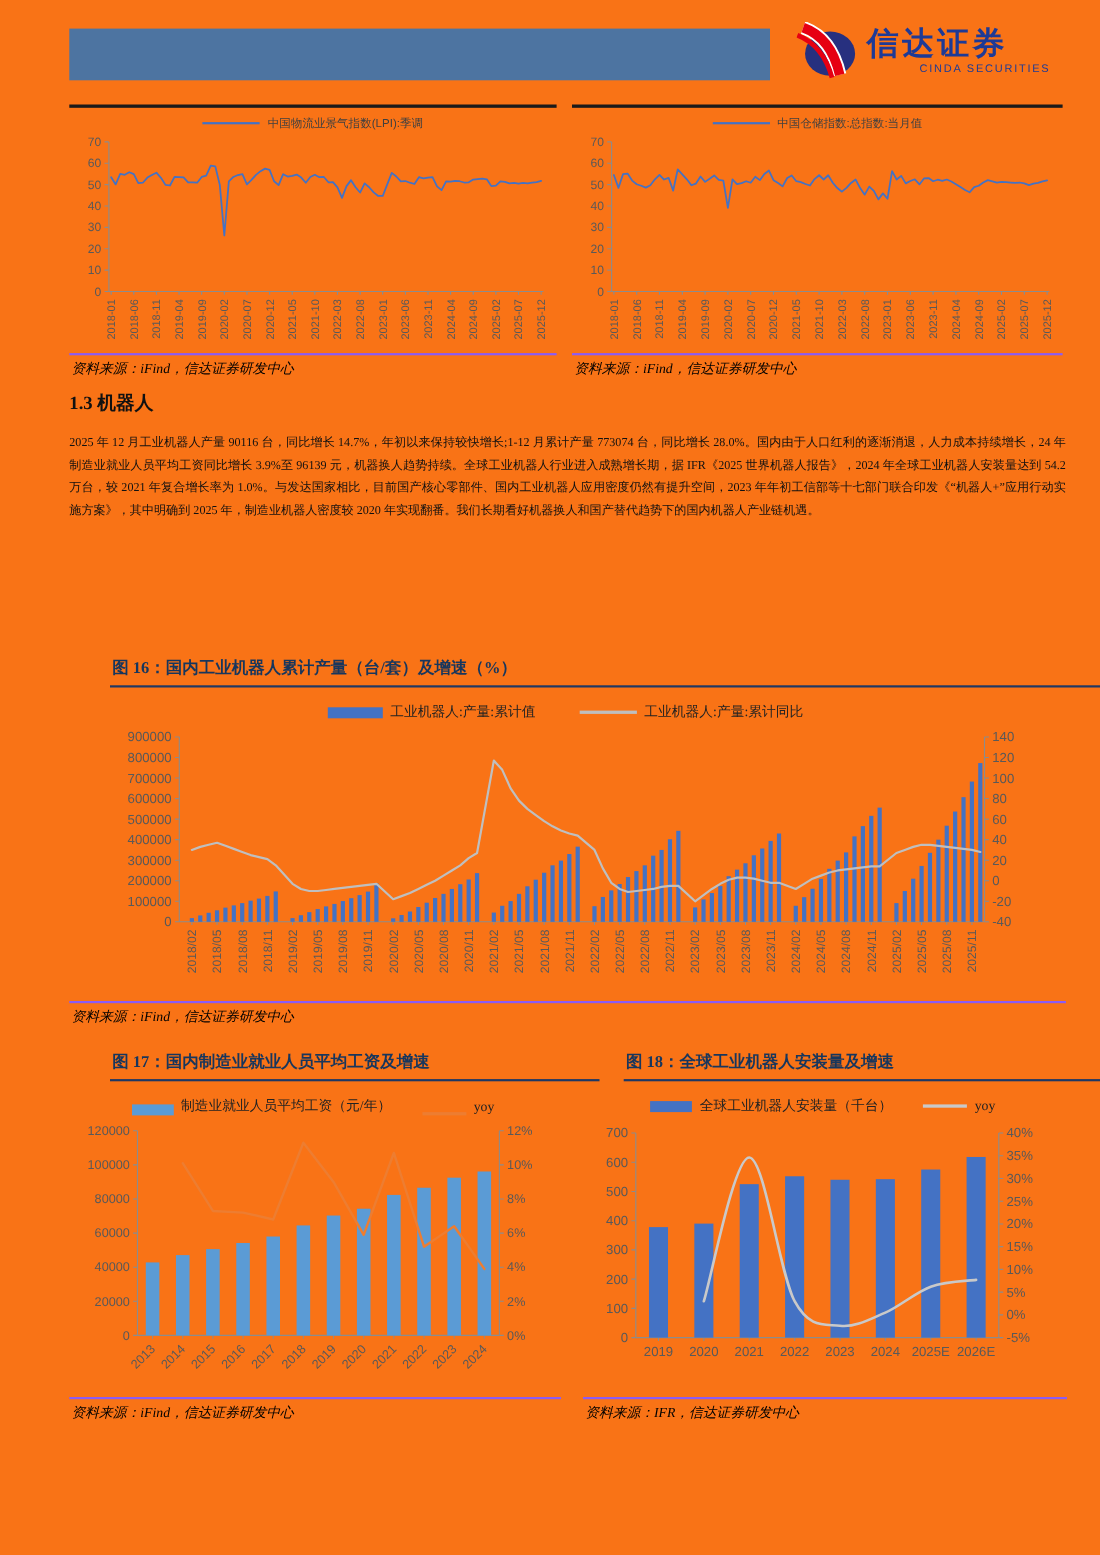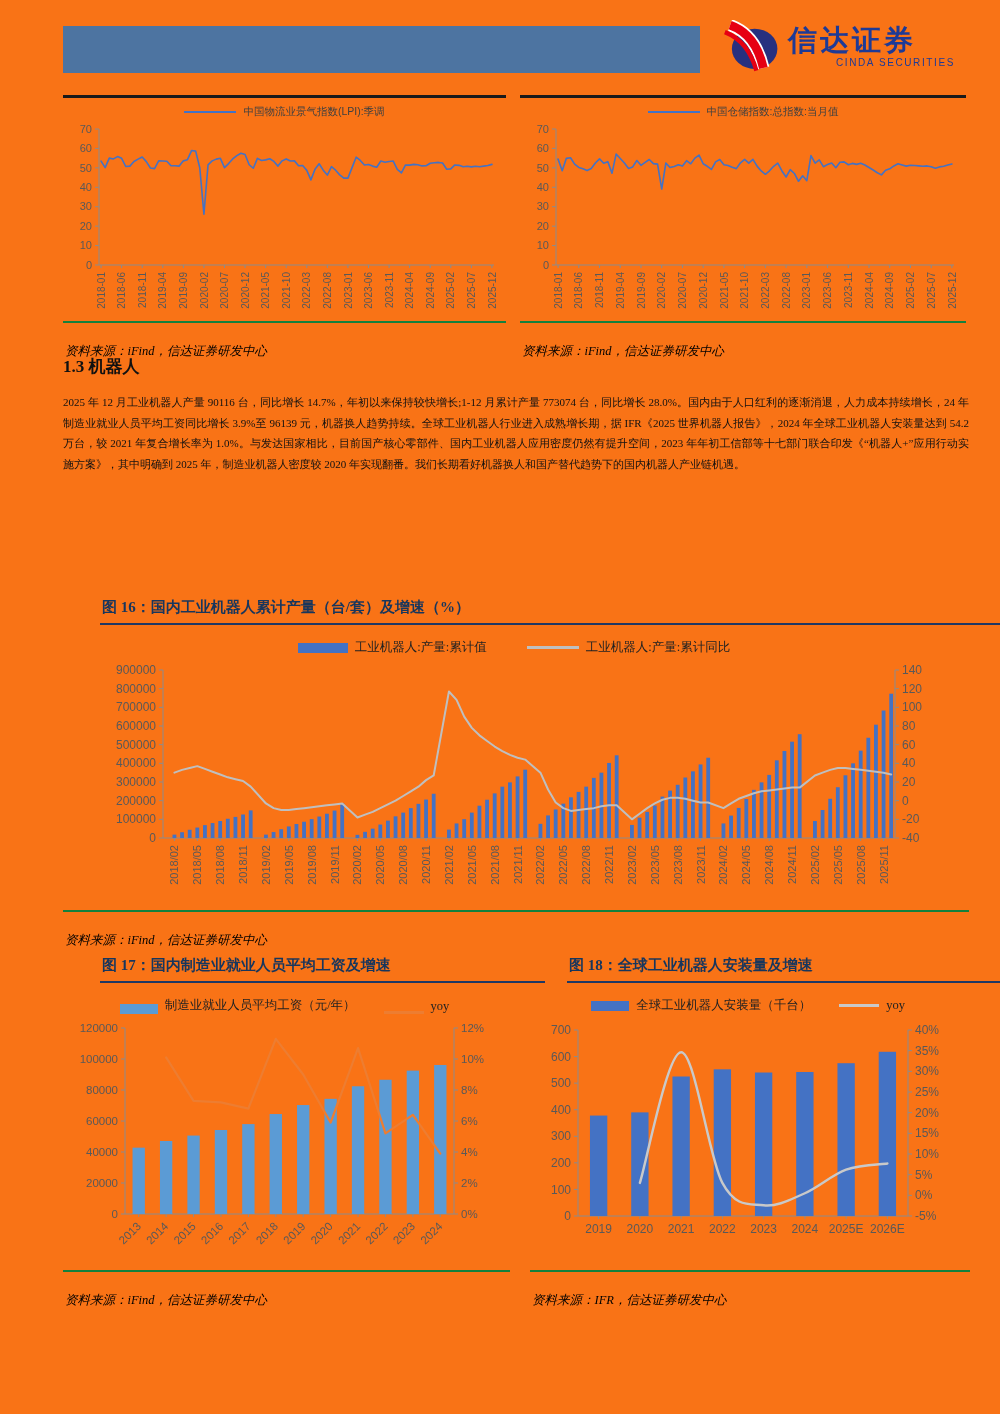--- a/index.html
+++ b/index.html
@@ -16,21 +16,21 @@
   .panel{border-top:3px solid #1a1a1a;}
   .p-left{left:63px;top:95px;width:443px;}
   .p-right{left:520px;top:95px;width:446px;}
   .legend{display:flex;justify-content:center;align-items:center;gap:7px;margin:7px 0 2px 0;
           font-size:10.5px;color:#404040;font-family:"Liberation Sans",sans-serif;}
   .legend.serif{font-size:12.5px;color:#222;font-family:Liberation Serif, serif;margin:9px 0 4px 0;gap:7px;}
   .lg-line{display:inline-block;width:52px;height:2px;}
   .lg-line.thick{height:3px;}
   .lg-rect{display:inline-block;width:50px;height:10px;}
   .lg-gap{width:26px;}
-  .src{border-top:2px solid #15803d;padding:20px 2px 0 2px;font-style:italic;font-size:12.5px;color:#000;}
+  .src{border-top:2px solid #8b5cf6;padding:4px 2px 0 2px;font-style:italic;font-size:12.5px;color:#000;}
   .chart{line-height:0;}
   svg text{font-family:"Liberation Sans","DejaVu Sans",sans-serif;}
   
   .h2{left:63px;top:355px;font-size:17px;font-weight:bold;}
   .para{left:63px;top:392px;width:906px;font-size:11px;line-height:1.87;text-align:justify;}
   
   .figcap{font-weight:bold;font-size:15px;color:#17365d;padding:0 0 6px 2px;border-bottom:2px solid #1f3864;margin-left:37px;}
   .cap16{left:63px;top:598px;width:902px;}
   .f16legend{left:63px;top:630px;width:902px;}
   .f16chart{left:63px;top:658px;}

